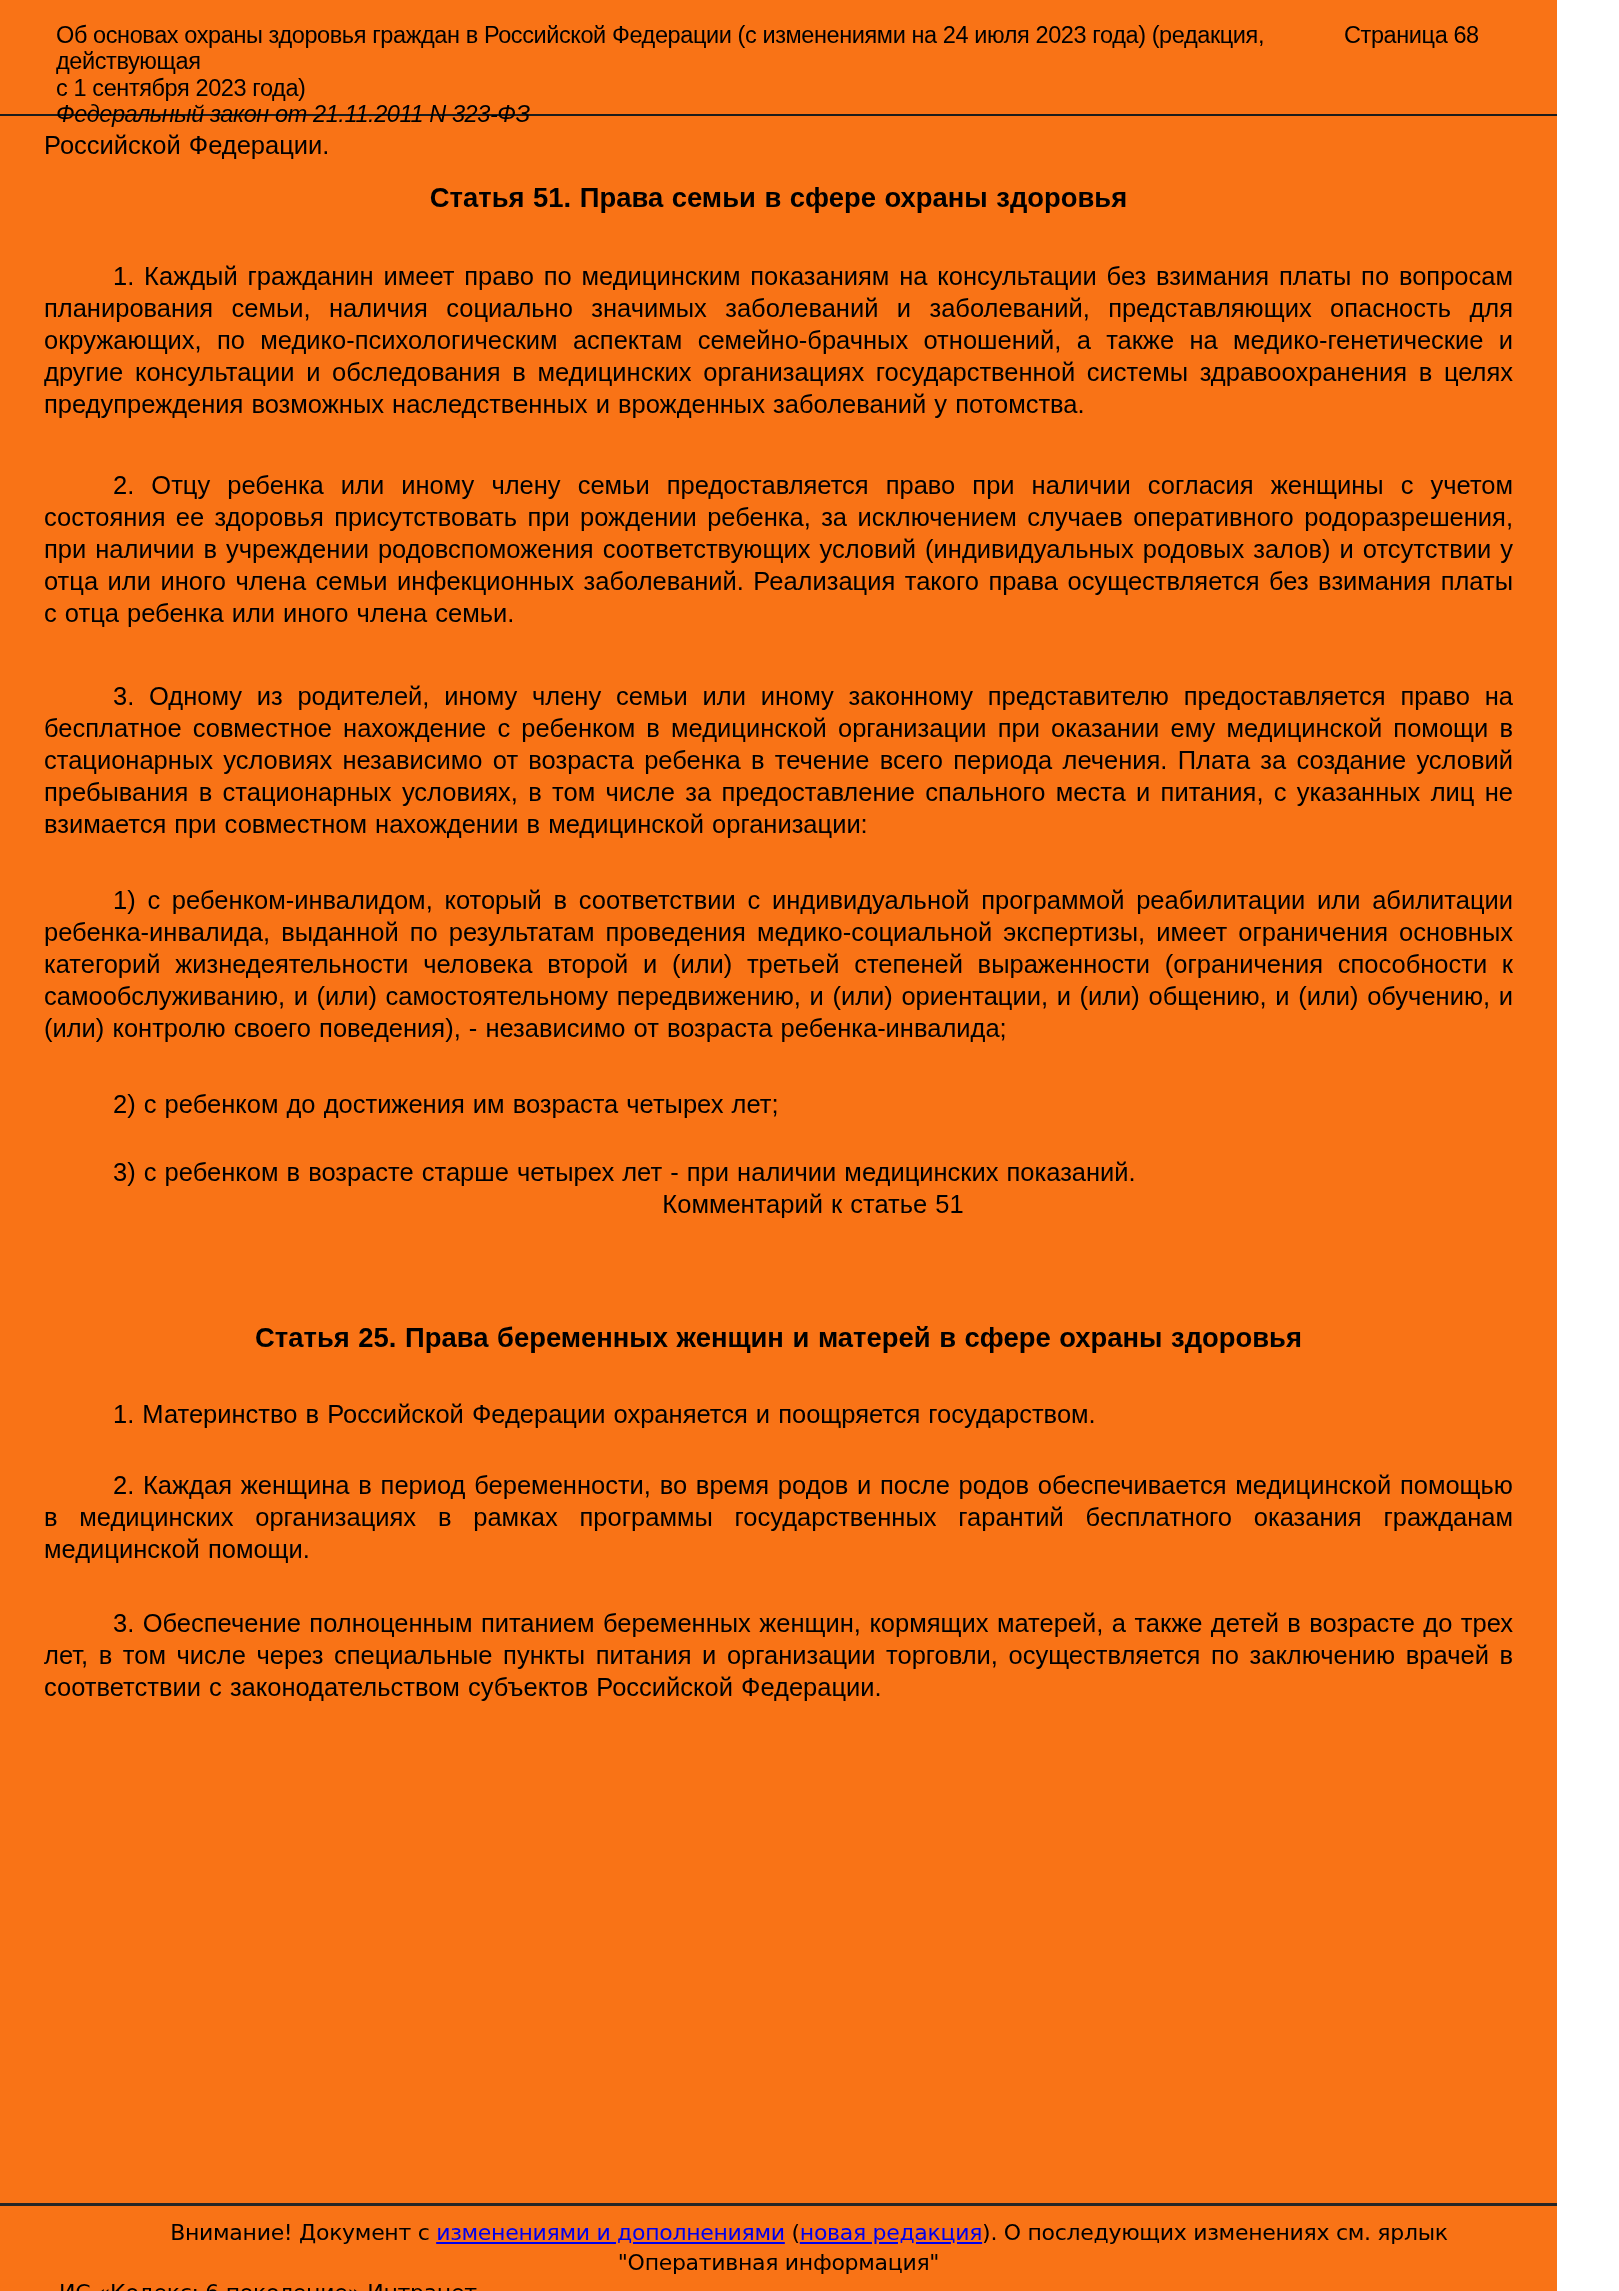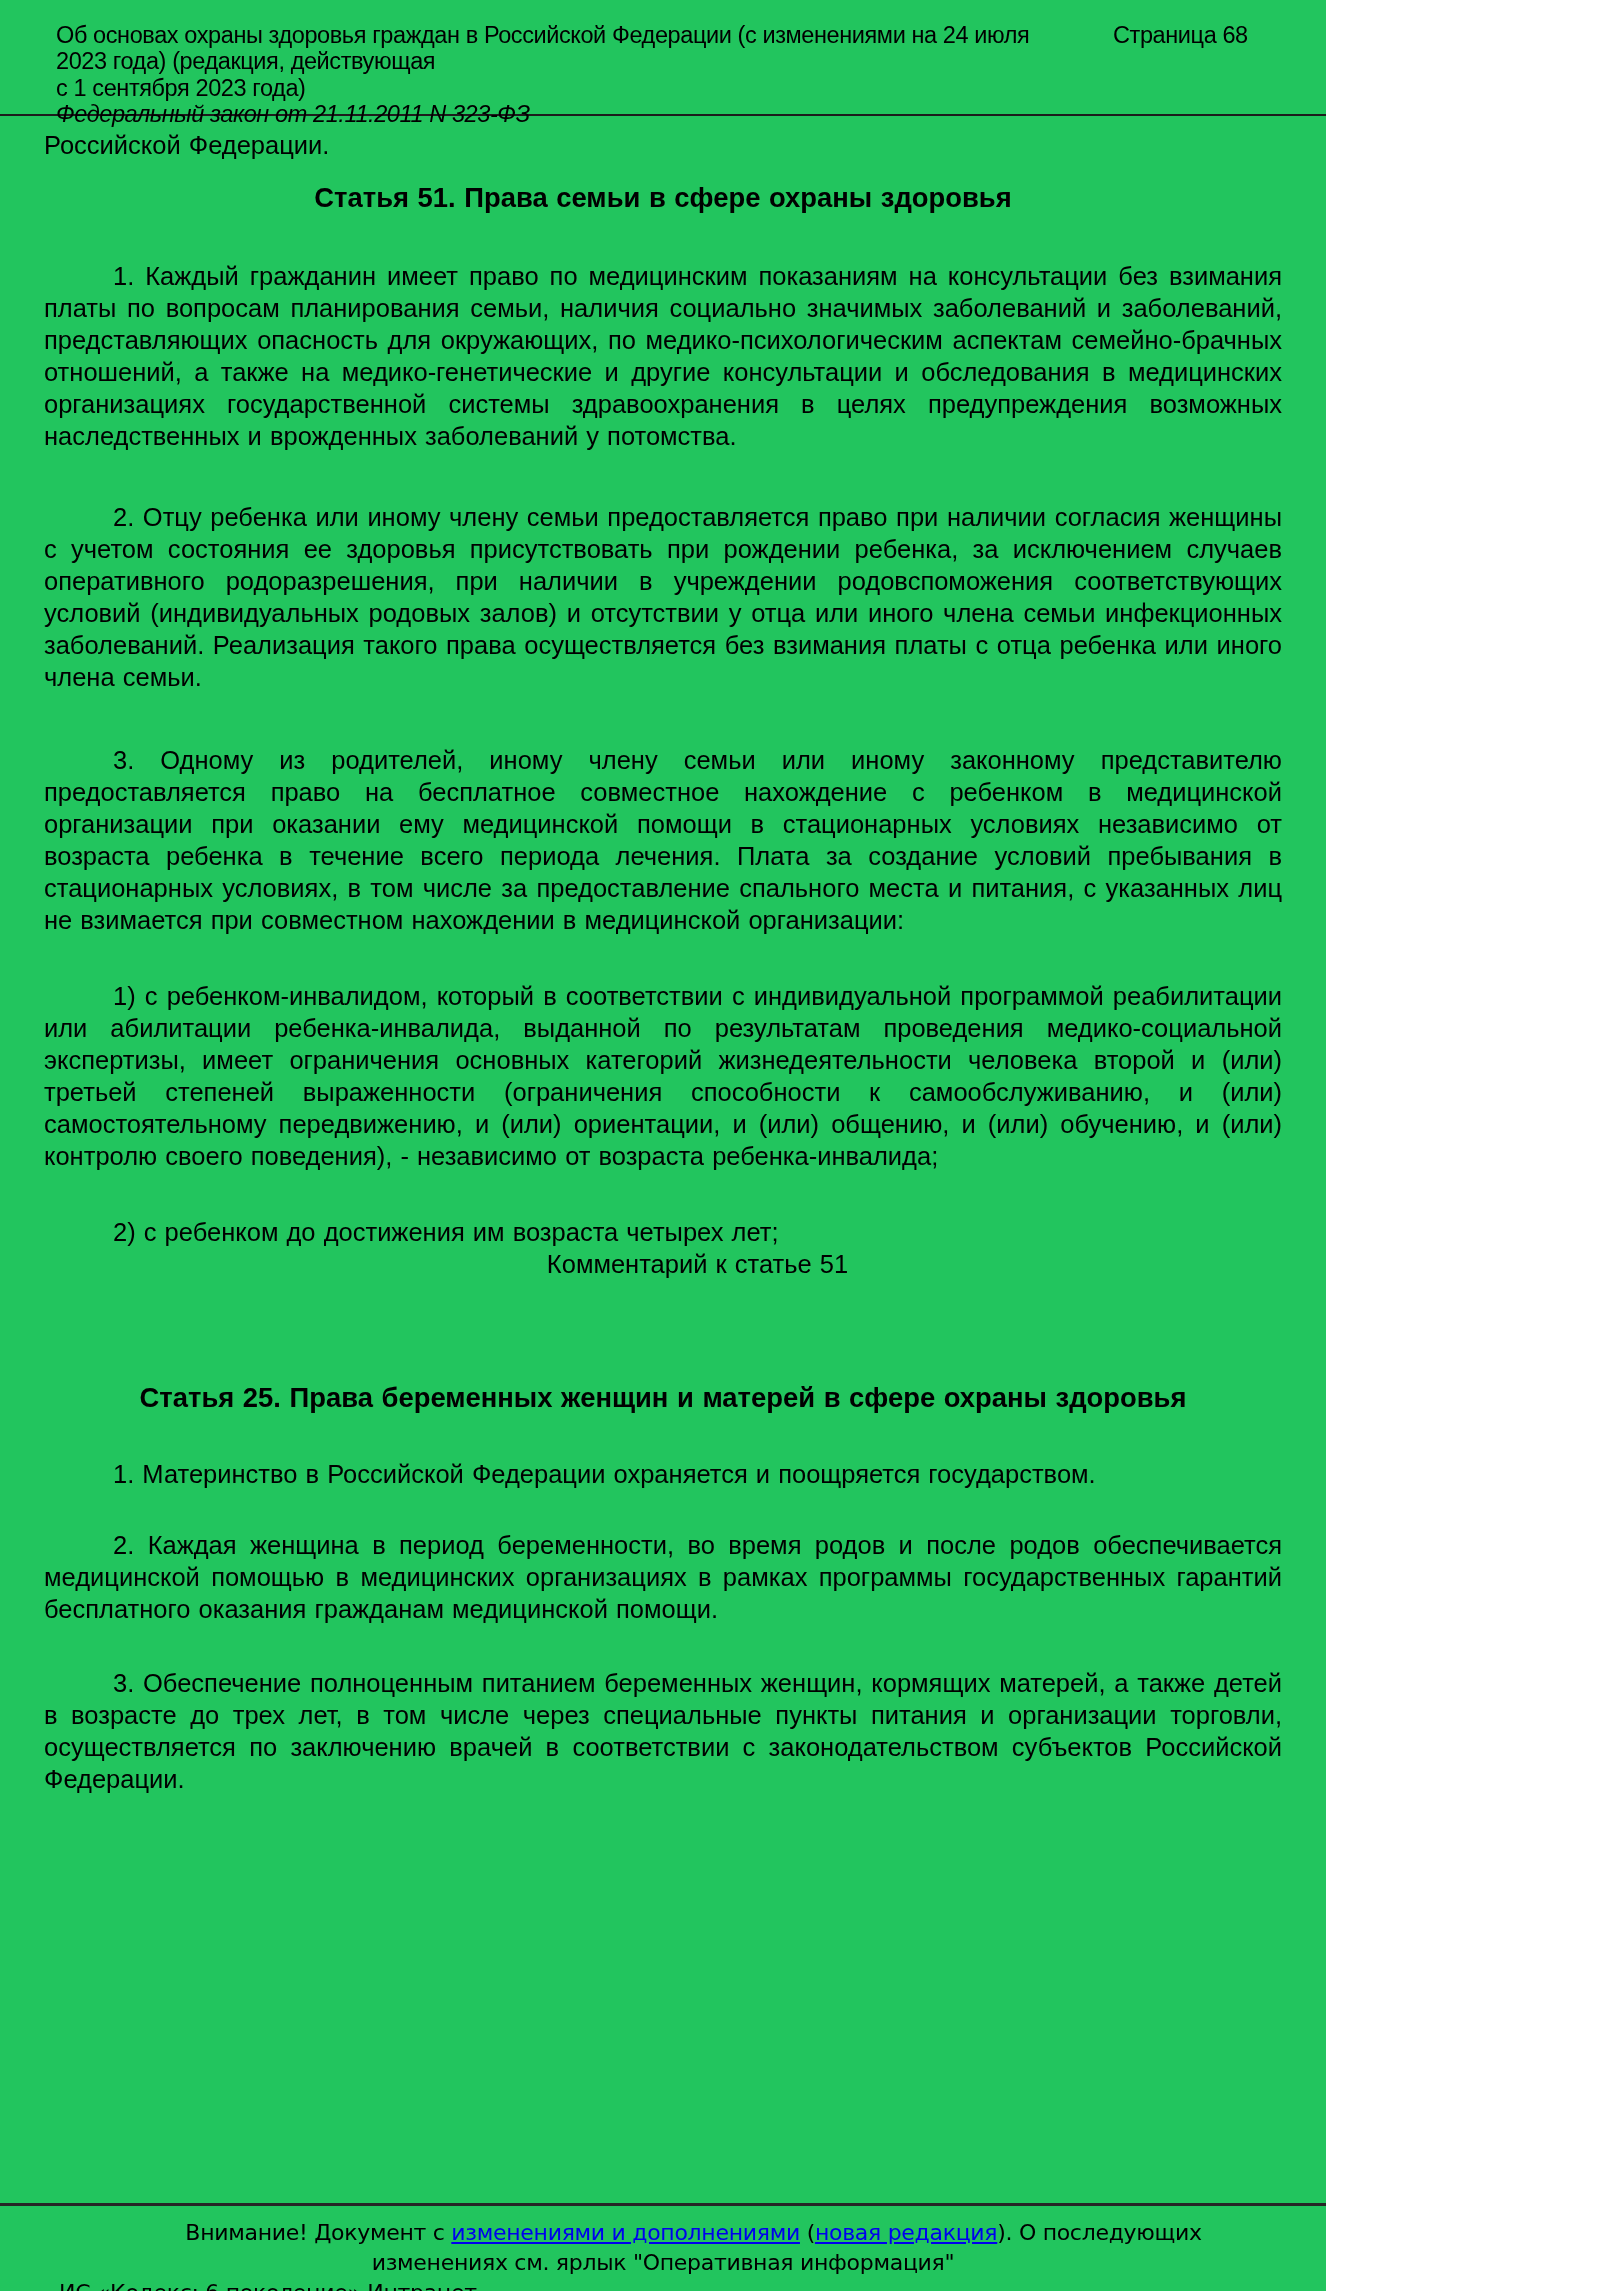--- a/index.html
+++ b/index.html
@@ -1,20 +1,20 @@
 <!DOCTYPE html>
 <html><head>
 <meta charset="utf-8">
 <style>
   * { margin:0; padding:0; box-sizing:border-box; }
   html,body { background:#ffffff; }
   .page {
     position:relative;
-    width:1326px; height:2292px;
-    background:#22c55e;
+    width:1557px; height:2292px;
+    background:#f97316;
     color:#000000;
     font-family:"Liberation Sans", sans-serif;
     overflow:hidden;
   }
   
   .header {
     position:absolute; top:0; left:0; right:0;
     height:116px;
     padding:21.6px 56px 0 56px;
     border-bottom:2.9px solid #1c1c1c;
@@ -86,20 +86,21 @@
   <div class="body">
     <p class="cont-line">Российской Федерации.</p>
 
     <p class="article-heading">Статья 51. Права семьи в сфере охраны здоровья</p>
 
     <p class="p-gap47">1. Каждый гражданин имеет право по медицинским показаниям на консультации без взимания платы по вопросам планирования семьи, наличия социально значимых заболеваний и заболеваний, представляющих опасность для окружающих, по медико-психологическим аспектам семейно-брачных отношений, а также на медико-генетические и другие консультации и обследования в медицинских организациях государственной системы здравоохранения в целях предупреждения возможных наследственных и врожденных заболеваний у потомства.</p>
     <p class="p-gap50">2. Отцу ребенка или иному члену семьи предоставляется право при наличии согласия женщины с учетом состояния ее здоровья присутствовать при рождении ребенка, за исключением случаев оперативного родоразрешения, при наличии в учреждении родовспоможения соответствующих условий (индивидуальных родовых залов) и отсутствии у отца или иного члена семьи инфекционных заболеваний. Реализация такого права осуществляется без взимания платы с отца ребенка или иного члена семьи.</p>
     <p class="p-gap52">3. Одному из родителей, иному члену семьи или иному законному представителю предоставляется право на бесплатное совместное нахождение с ребенком в медицинской организации при оказании ему медицинской помощи в стационарных условиях независимо от возраста ребенка в течение всего периода лечения. Плата за создание условий пребывания в стационарных условиях, в том числе за предоставление спального места и питания, с указанных лиц не взимается при совместном нахождении в медицинской организации:</p>
     <p class="p-gap45">1) с ребенком-инвалидом, который в соответствии с индивидуальной программой реабилитации или абилитации ребенка-инвалида, выданной по результатам проведения медико-социальной экспертизы, имеет ограничения основных категорий жизнедеятельности человека второй и (или) третьей степеней выраженности (ограничения способности к самообслуживанию, и (или) самостоятельному передвижению, и (или) ориентации, и (или) общению, и (или) обучению, и (или) контролю своего поведения), - независимо от возраста ребенка-инвалида;</p>
     <p class="p-gap45">2) с ребенком до достижения им возраста четырех лет;</p>
+    <p class="p-gap37">3) с ребенком в возрасте старше четырех лет - при наличии медицинских показаний.</p>
 
     <p class="comment-51">Комментарий к статье 51</p>
 
     <p class="article-heading article52-heading">Статья 25. Права беременных женщин и матерей в сфере охраны здоровья</p>
     <p class="p-gap45">1. Материнство в Российской Федерации охраняется и поощряется государством.</p>
     <p class="p-gap40">2. Каждая женщина в период беременности, во время родов и после родов обеспечивается медицинской помощью в медицинских организациях в рамках программы государственных гарантий бесплатного оказания гражданам медицинской помощи.</p>
     <p class="p-gap43">3. Обеспечение полноценным питанием беременных женщин, кормящих матерей, а также детей в возрасте до трех лет, в том числе через специальные пункты питания и организации торговли, осуществляется по заключению врачей в соответствии с законодательством субъектов Российской Федерации.</p>
   </div>
 
   <div class="footer">

